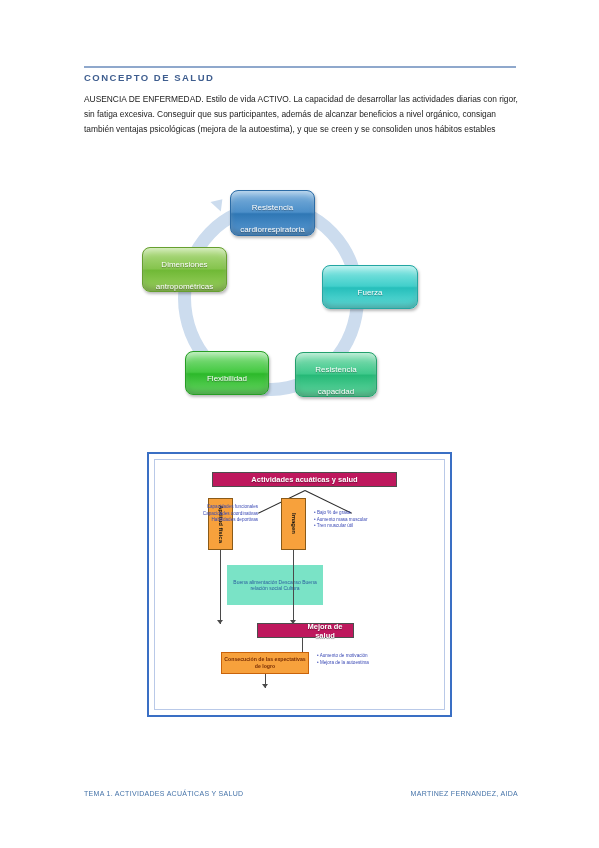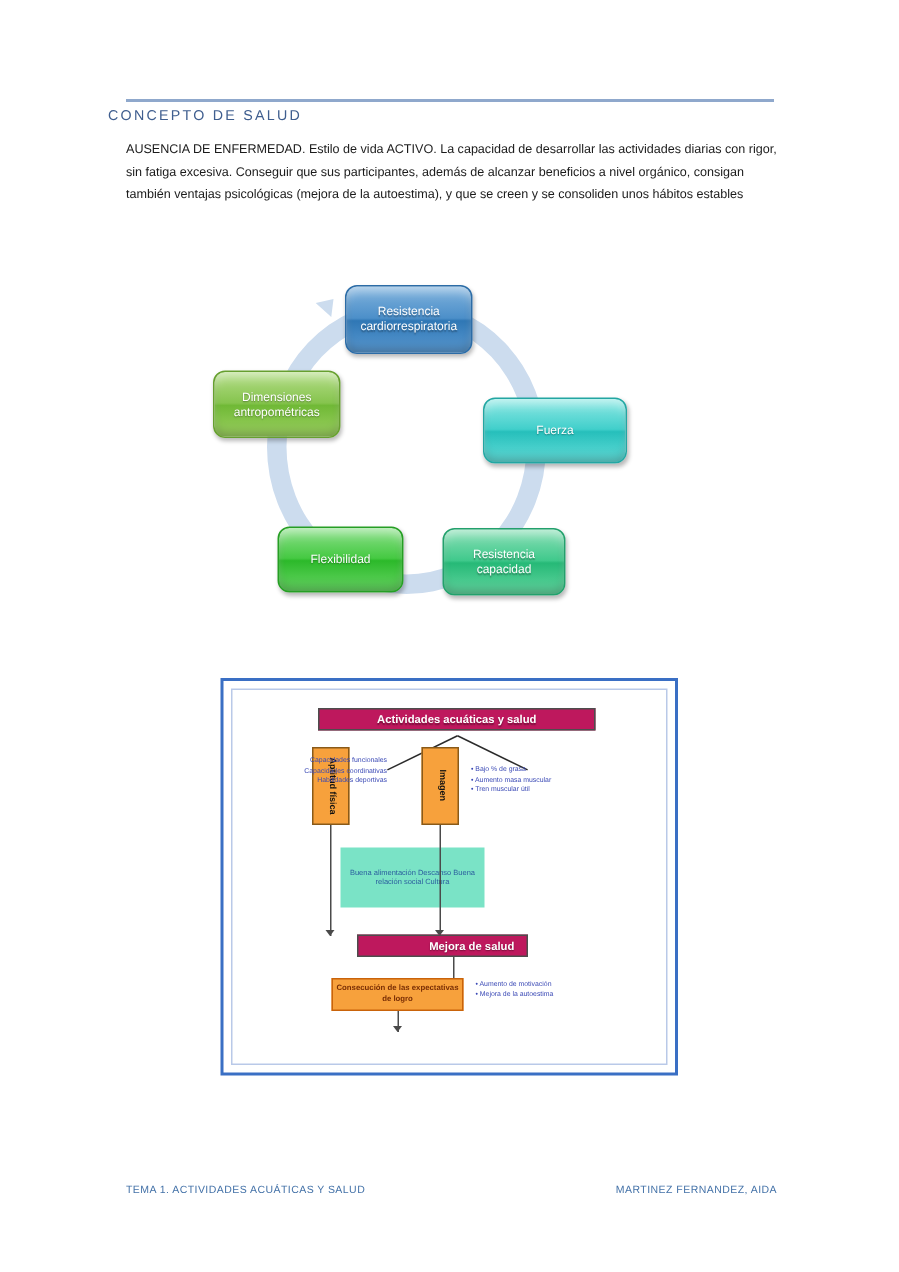--- a/index.html
+++ b/index.html
@@ -27,26 +27,26 @@
     left: 84px;
     top: 66px;
     width: 432px;
     height: 2px;
     background: #8fa8cc;
   }
 
   
   .section-title {
     position: absolute;
-    left: 72px;
+    left: 84px;
     top: 72px;
     font-size: 9.5px;
     letter-spacing: 1.5px;
     color: #3f5e8f;
-    font-weight: 400;
+    font-weight: 700;
   }
 
   
   .para {
     position: absolute;
     font-size: 8.4px;
     line-height: 15.2px;
     color: #1b1b1b;
     text-align: left;
   }
@@ -113,21 +113,21 @@
     display: flex;
     align-items: center;
     justify-content: center;
     box-sizing: border-box;
     text-shadow: 0 1px 1px rgba(0,0,0,.35);
     box-shadow: inset 0 6px 7px -3px rgba(255,255,255,.55),
                 inset 0 -5px 7px -3px rgba(0,0,0,.30),
                 1px 2px 3px rgba(0,0,0,.28);
     padding: 2px 3px;
   }
-  .node span { display: block; }
+  .node span { display: block; margin-top: 12px; }
 
   .node-cardio {
     left: 90px; top: 0px; width: 85px; height: 46px;
     background: linear-gradient(180deg,#7fb2dd 0%, #4c8fc9 48%, #2f77b5 52%, #5b9ad2 100%);
     border: 1px solid #2c6ca6;
   }
   .node-fuerza {
     left: 182px; top: 75px; width: 96px; height: 44px;
     background: linear-gradient(180deg,#8ee8e4 0%, #41cfcb 48%, #26bfbb 52%, #63ddd9 100%);
     border: 1px solid #23a6a2;
@@ -177,21 +177,21 @@
 
   .red-box {
     background: #be185d;
     border: 1px solid #4d4d4d;
     color: #ffffff;
     font-weight: bold;
     font-size: 7.5px;
     text-shadow: 0 1px 1px rgba(0,0,0,.4);
   }
   .box-titulo { left: 57px; top: 12px; width: 185px; height: 15px; }
-  .box-mejora { left: 83px; top: 163px; width: 114px; height: 15px; padding-left: 39px; }
+  .box-mejora { left: 102px; top: 163px; width: 97px; height: 15px; padding-left: 39px; }
   .box-satis  { left: 75px; top: 228px; width: 148px; height: 16px; }
 
   .orange-box {
     background: #f7a13c;
     border: 1px solid #8a5a18;
   }
   .vbox {
     width: 25px;
     height: 52px;
     writing-mode: vertical-rl;

